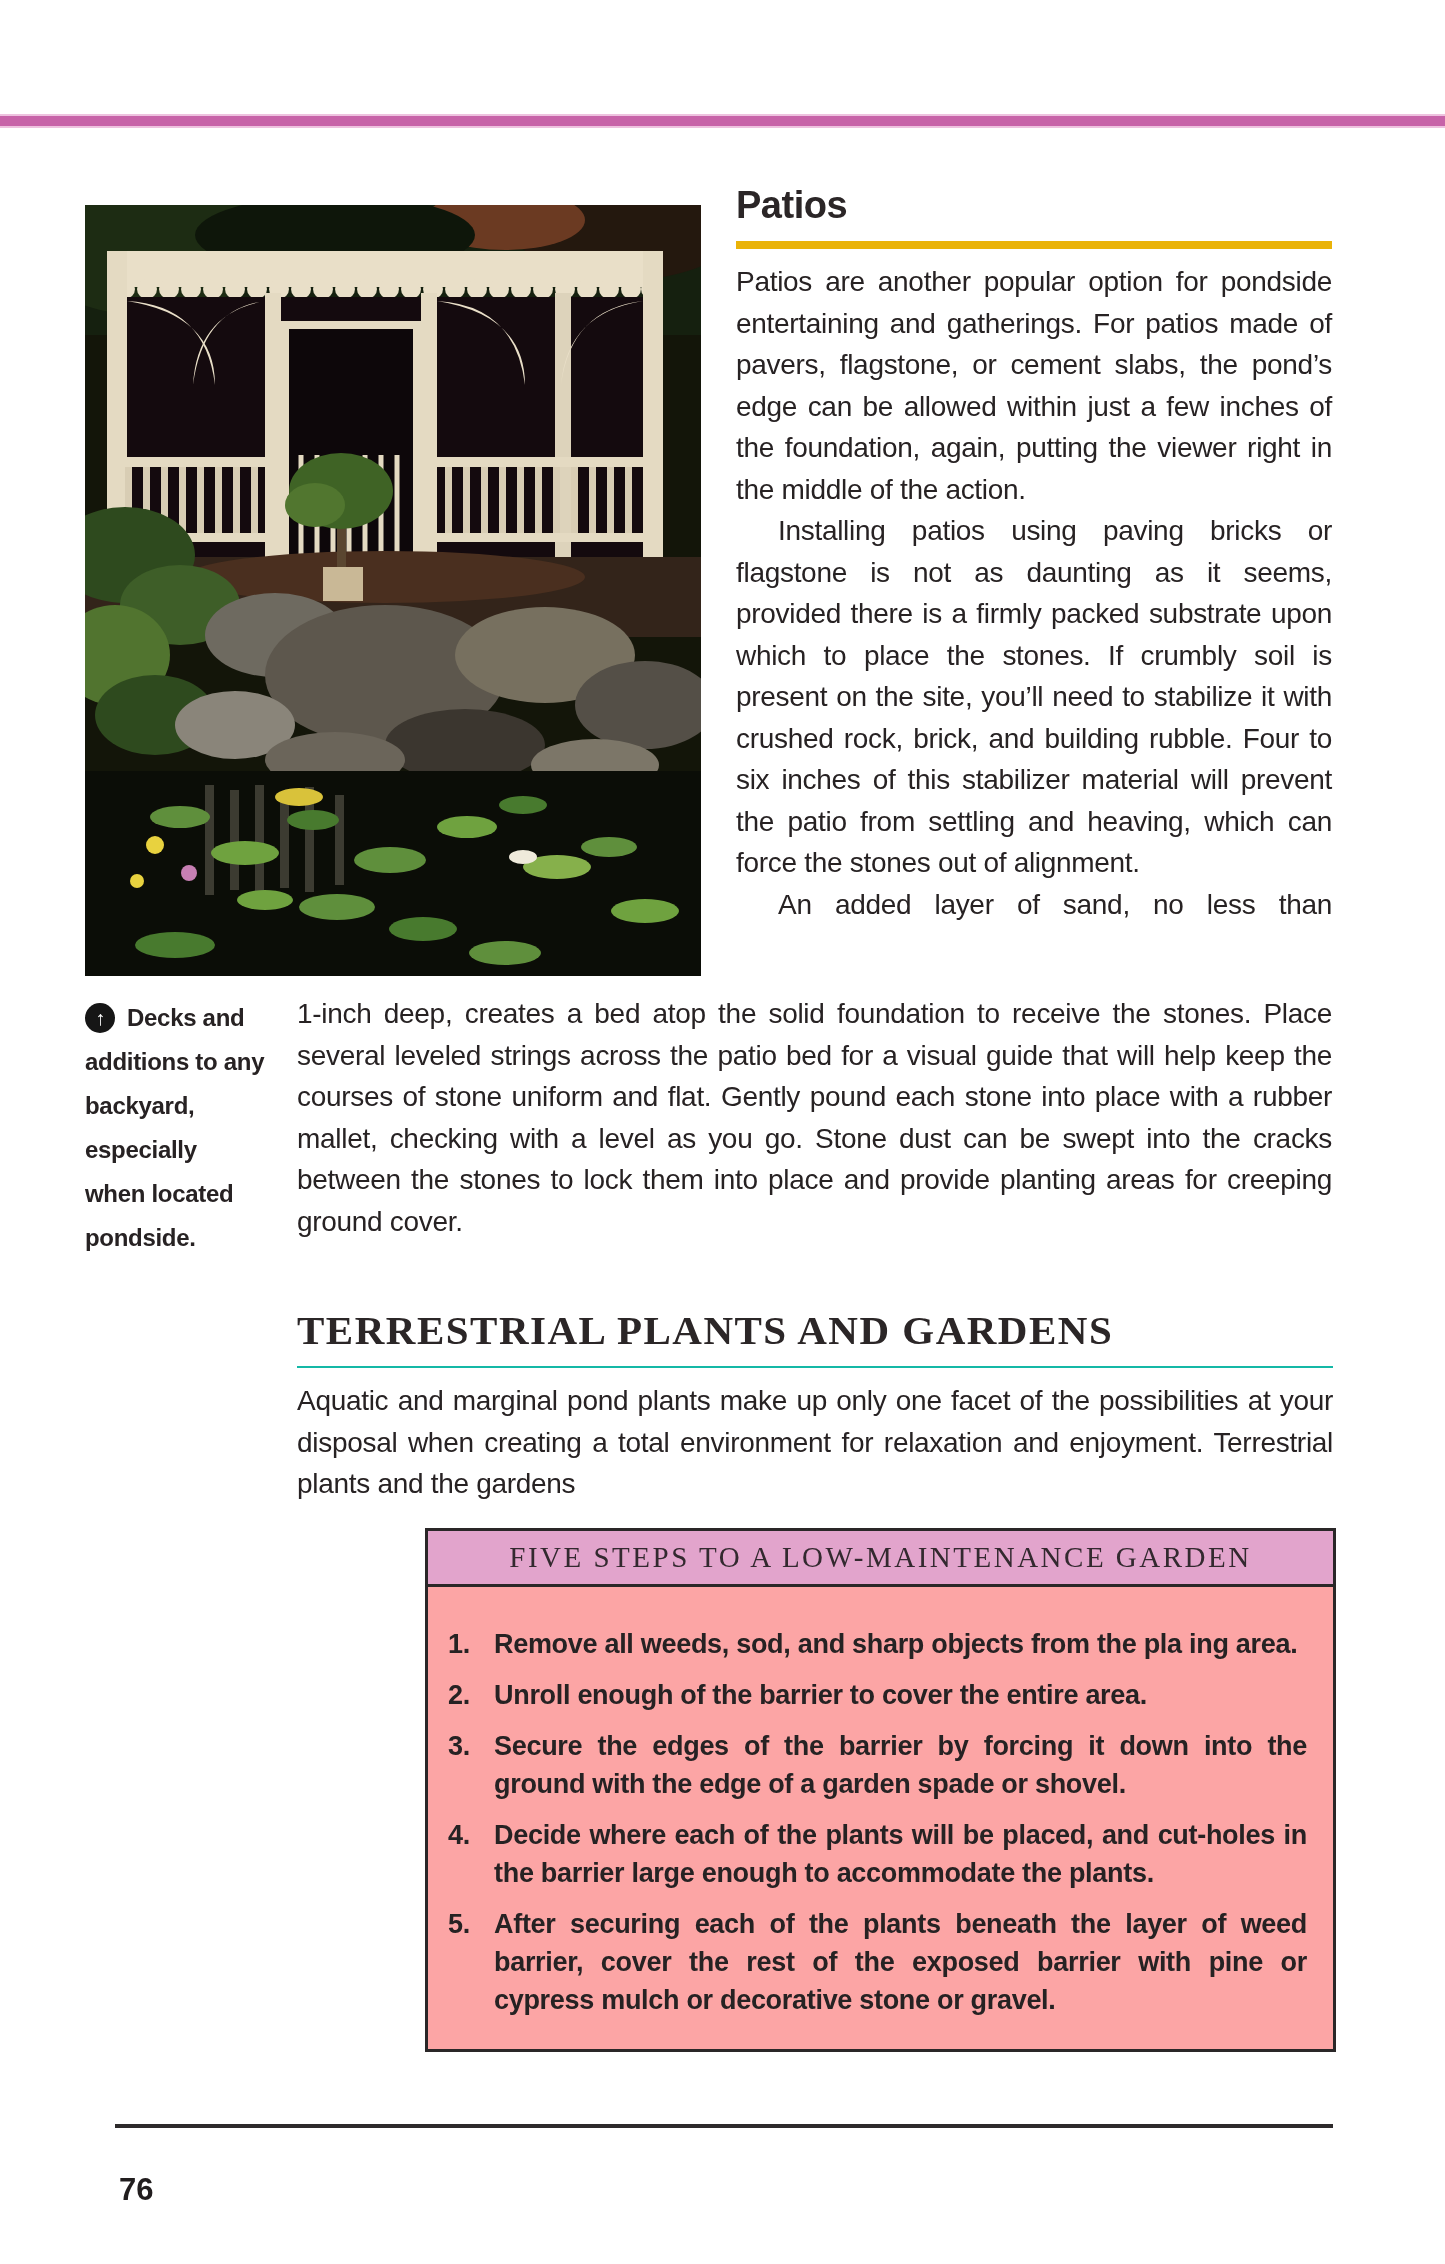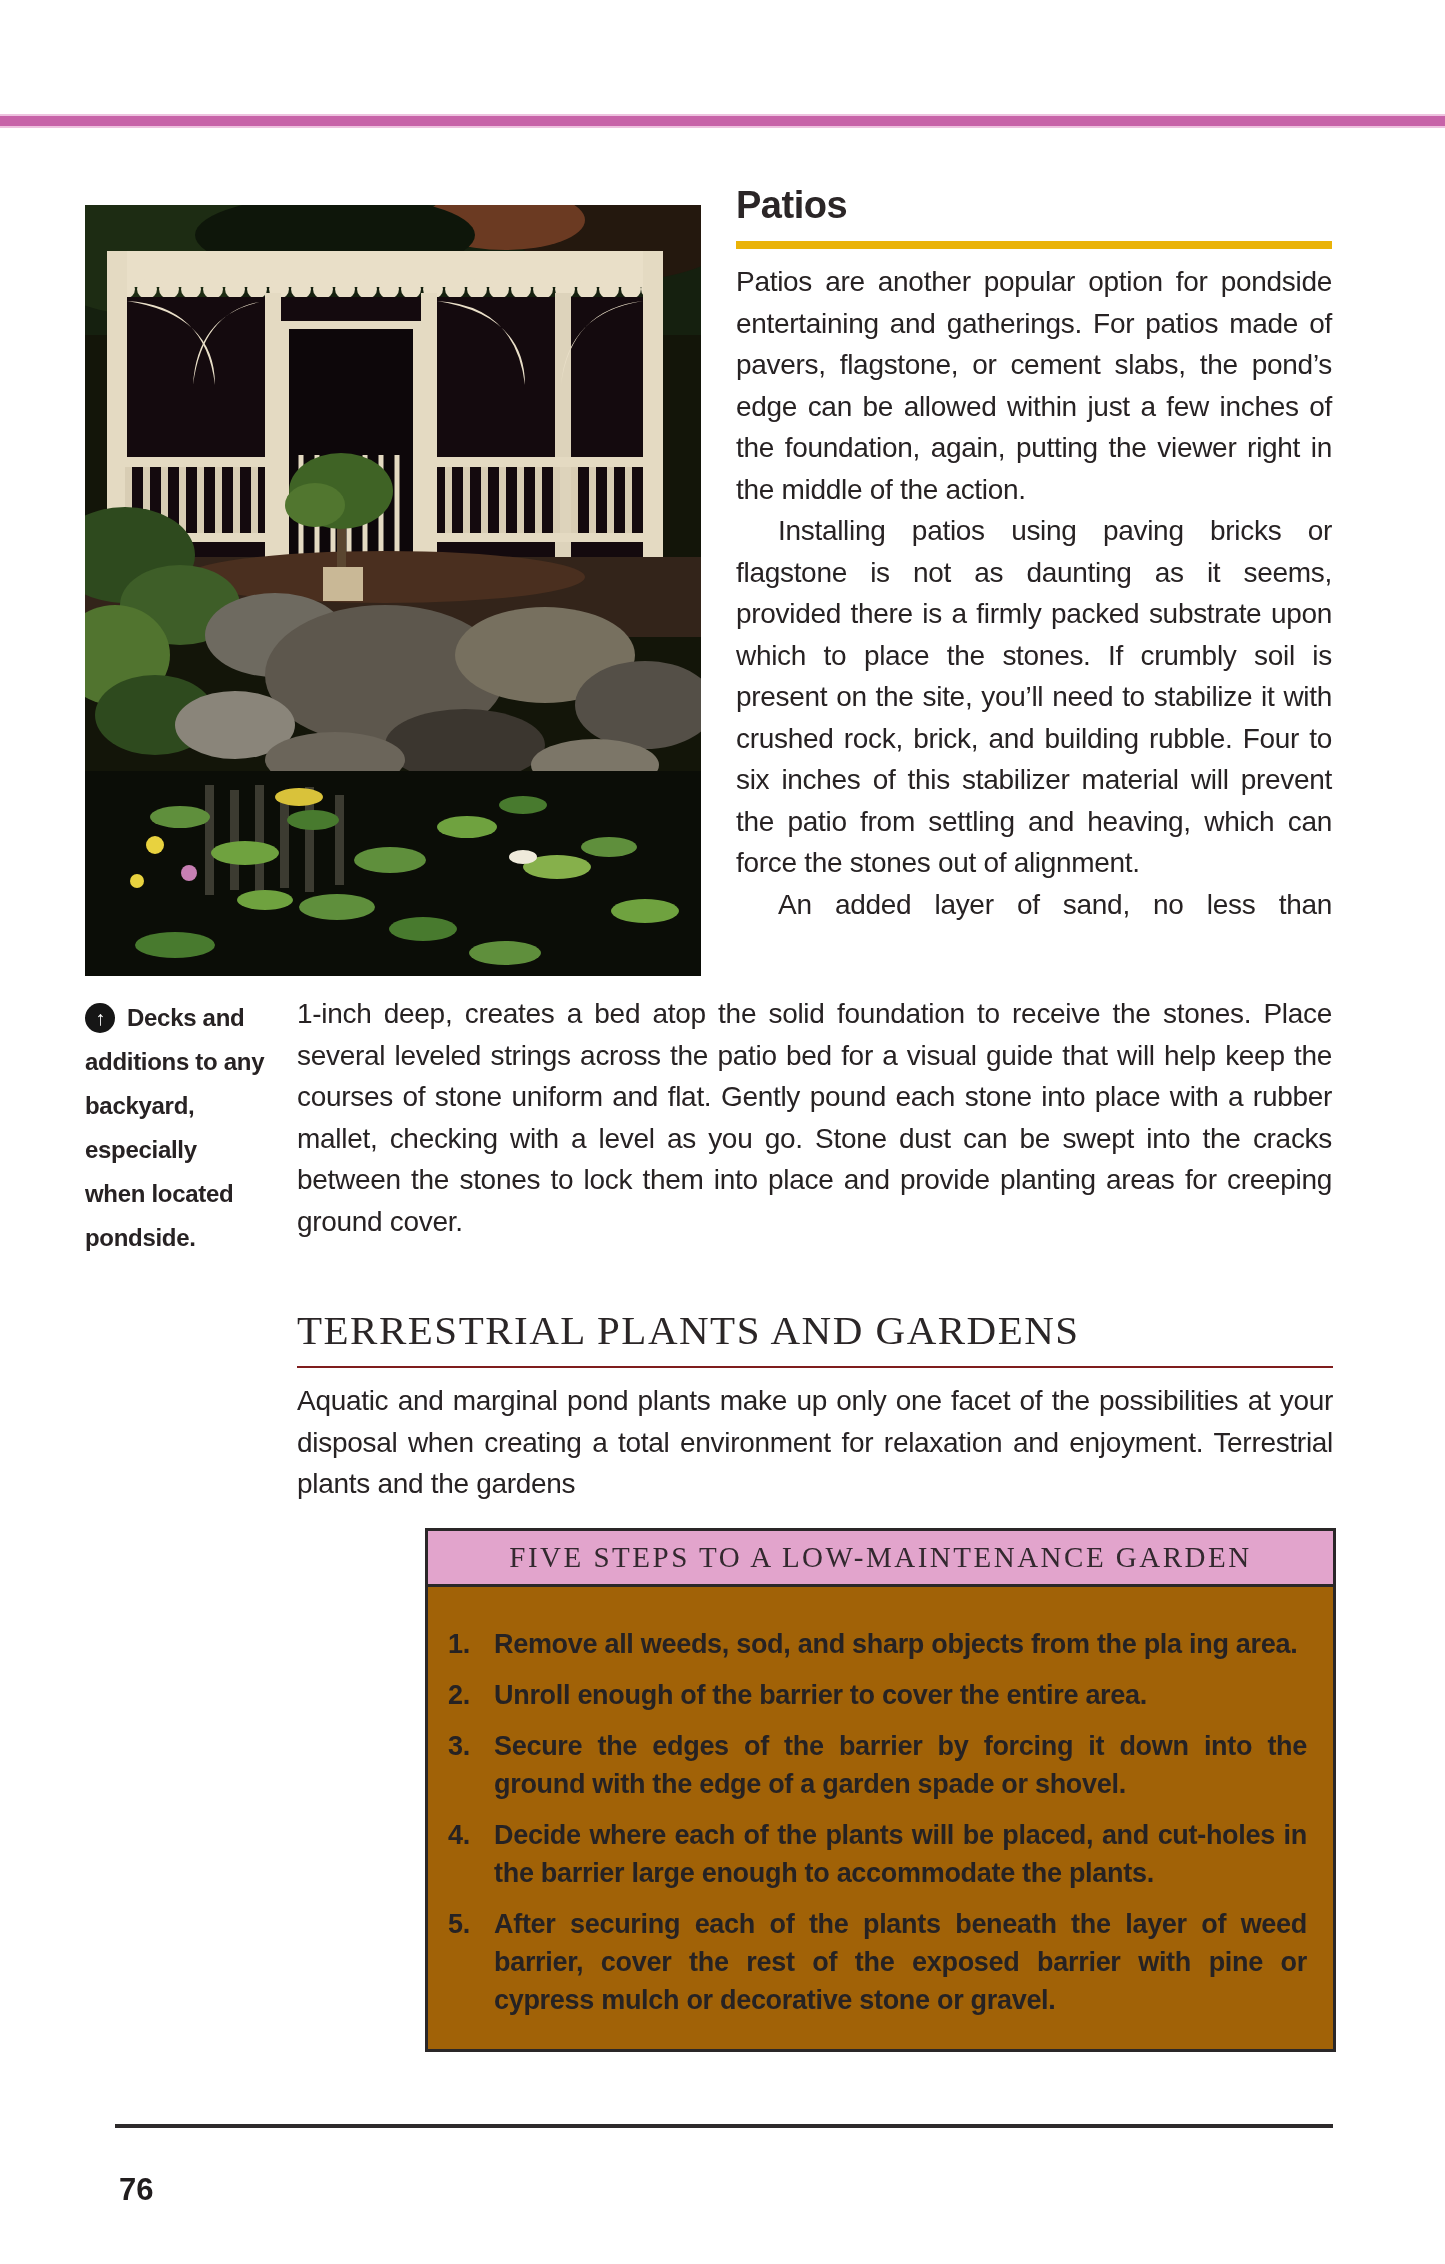--- a/index.html
+++ b/index.html
@@ -46,30 +46,30 @@
     display:flex; align-items:center; justify-content:center;
     font-size:20px; font-weight:700; flex:0 0 30px; line-height:1;
   }
 
   
   #sand-para { position:absolute; left:297px; top:993px; width:1035px; }
 
   
   #terrestrial { position:absolute; left:297px; top:1306px; width:1036px; }
   #terrestrial h2 {
-    margin:0; font-family:"Liberation Serif", serif; font-weight:400;
+    margin:0; font-family:"Liberation Serif", serif; font-weight:700;
     font-size:41px; letter-spacing:1.5px; color:#2b2627;
-    padding-bottom:12px; border-bottom:2px solid #7f1d1d;
+    padding-bottom:12px; border-bottom:2px solid #14b8a6;
   }
   #terrestrial p { margin-top:12px; }
 
   
   #steps-box {
     position:absolute; left:425px; top:1528px; width:911px;
-    border:3px solid #2a2728; box-sizing:border-box; background:#a16207;
+    border:3px solid #2a2728; box-sizing:border-box; background:#fca5a5;
   }
   .box-header {
     background:#e2a4cc; border-bottom:3px solid #2a2728; height:53px;
     display:flex; align-items:center; justify-content:center;
     font-family:"Liberation Serif", serif; font-size:29px;
     letter-spacing:2.5px; color:#33292f;
   }
   .box-body { padding:38px 26px 30px 20px; }
   .step {
     display:grid; grid-template-columns:46px 1fr; margin-bottom:13px;

